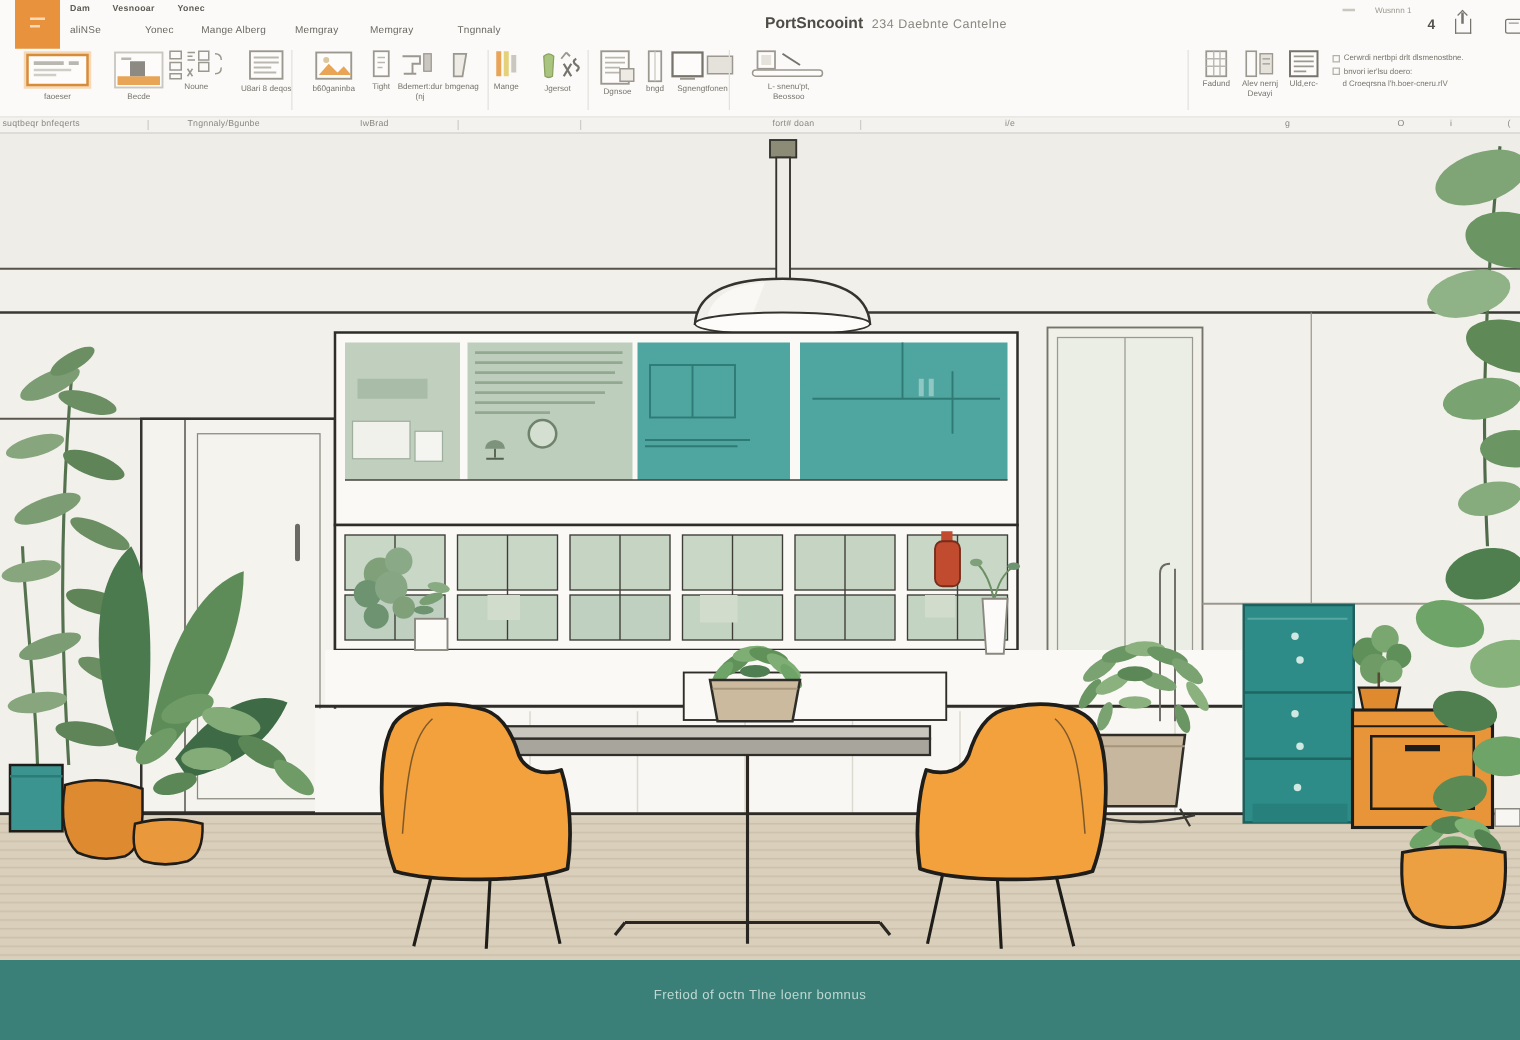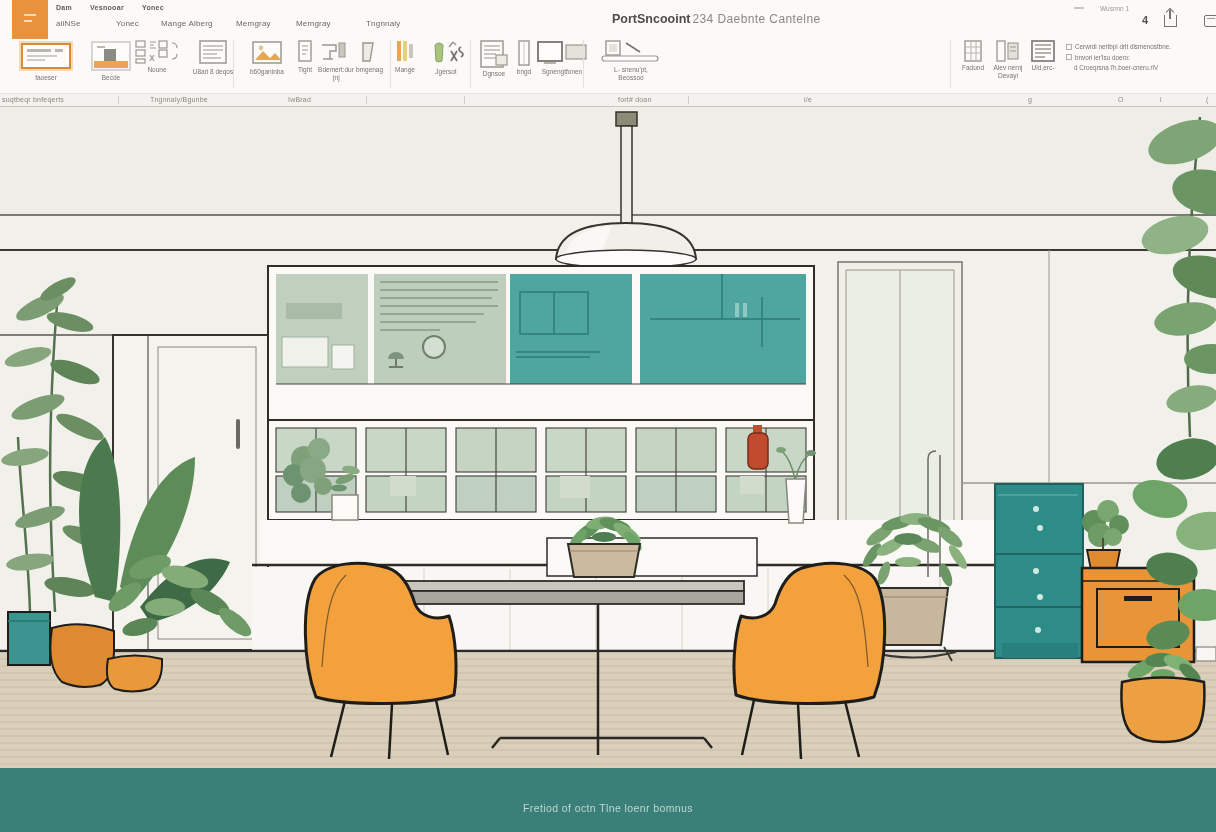--- a/index.html
+++ b/index.html
@@ -6,21 +6,21 @@
     font-family:"Liberation Sans",sans-serif;background:#FBFAF8;}
   
   .titlebar{position:absolute;top:0;left:12px;width:1216px;height:36px;background:#FBFAF8;}
   .app-icon{position:absolute;left:0;top:0;width:36px;height:39px;background:#E8923E;z-index:6;}
   .app-icon i{position:absolute;left:12px;top:14px;width:12px;height:2px;background:#F7D9B5;}
   .app-icon i+i{top:20px;width:8px;}
   .menu-item{position:absolute;top:4px;font-size:7px;font-weight:700;color:#5E5C56;letter-spacing:.3px;}
   .tab-item{position:absolute;top:19px;font-size:8px;color:#6A6862;letter-spacing:.2px;}
   .tb-title{position:absolute;top:9px;left:600px;white-space:nowrap;}
   .tb-title .main{font-size:12.5px;font-weight:700;color:#4E4C47;}
-  .tb-title .rest{font-size:12px;color:#8A8880;margin-left:2px;letter-spacing:.4px;text-align:right;}
+  .tb-title .rest{font-size:10px;color:#8A8880;margin-left:7px;letter-spacing:.4px;text-align:right;}
   .tb-right-label{position:absolute;top:5px;left:1088px;font-size:6.5px;color:#9A988F;}
   .tb-count{position:absolute;top:14px;left:1130px;font-size:11px;font-weight:700;color:#55534E;}
   .share-ic{position:absolute;left:1152px;top:15px;width:11px;height:11px;border:1.2px solid #76746D;border-top:none;}
   .share-ic b{position:absolute;left:4px;top:-5px;width:1.5px;height:9px;background:#76746D;}
   .share-ic b:after{content:"";position:absolute;left:-2.5px;top:-1px;width:5px;height:5px;
     border-left:1.5px solid #76746D;border-top:1.5px solid #76746D;transform:rotate(45deg);}
   .win-ic{position:absolute;left:1192px;top:15px;width:14px;height:10px;border:1.2px solid #76746D;border-radius:2px;}
   .win-ic b{position:absolute;left:2px;top:2px;width:8px;height:1.2px;background:#9B9890;}
   .tb-dash{position:absolute;top:7px;width:10px;height:1.5px;background:#C9C7C0;}
   
@@ -31,21 +31,21 @@
   .glabels{position:absolute;top:93px;left:0;width:1216px;height:12px;background:#F3F2EF;
     border-top:1px solid #E6E4DF;border-bottom:1.5px solid #C8C6C1;}
   .glb{position:absolute;top:2px;font-size:7px;color:#8A8880;letter-spacing:.2px;}
   .gsep{position:absolute;top:2px;width:1px;height:8px;background:#CFCDC7;}
   .info-row{display:flex;align-items:center;gap:3px;margin-bottom:3.5px;}
   .info-row .dot{width:4px;height:4px;border:1px solid #B3B1A9;flex:0 0 auto;}
   .info-txt{font-size:6.3px;color:#76746D;white-space:nowrap;}
   
   .canvas{position:absolute;top:107px;left:0;width:1216px;height:725px;background:#F2F0EA;}
   .footer{position:absolute;left:0;bottom:0;width:1216px;height:64px;background:#3A7F78;}
-  .footer span{display:block;text-align:center;margin-top:34px;font-size:10.5px;
+  .footer span{display:block;text-align:center;margin-top:22px;font-size:10.5px;
     color:#BFD8D2;letter-spacing:.4px;}
 </style>
 </head>
 <body>
 
 <div class="titlebar">
   <div class="app-icon">
       <i></i>
       <i></i>
     </div>

